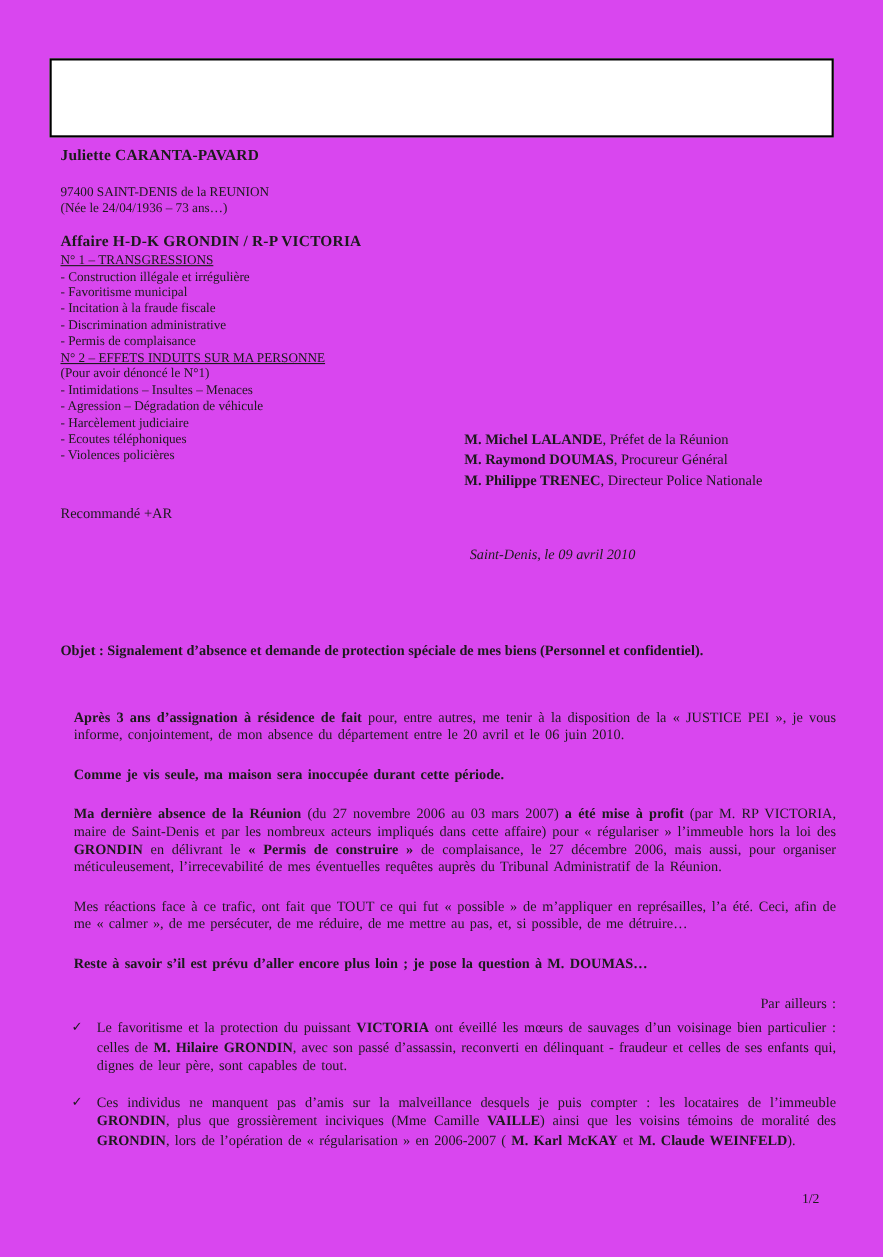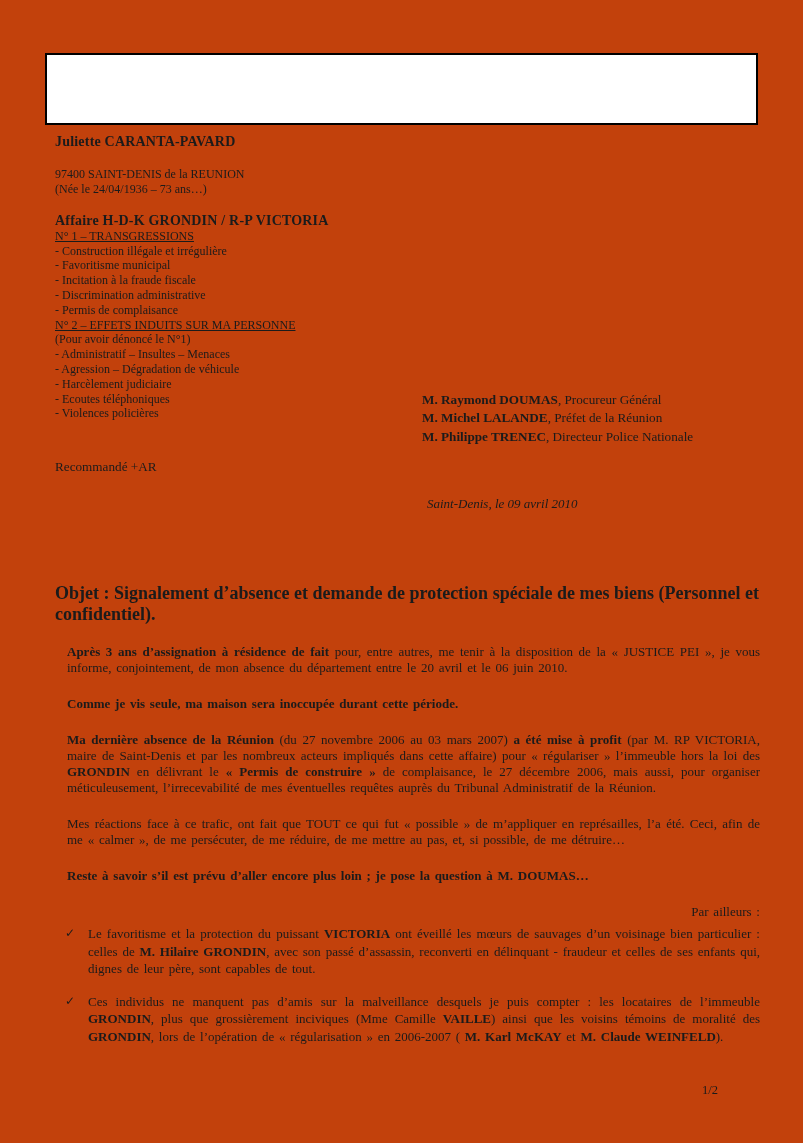--- a/index.html
+++ b/index.html
@@ -1,17 +1,17 @@
 <!DOCTYPE html>
 <html lang="fr"><head>
 <meta charset="utf-8">
 <style>
   html, body { margin:0; padding:0; background:#ffffff; }
   .page {
-    position:relative; width:803px; height:1143px; background:#c2410c;
+    position:relative; width:803px; height:1143px; background:#d946ef;
     font-family:"Liberation Serif", serif; color:#1b1b1b; overflow:hidden;
   }
   .b { font-weight:bold; }
   .redaction-box {
     position:absolute; left:45px; top:53px; width:709px; height:68px;
     border:2px solid #000; background:#fff;
   }
   .sender-name {
     position:absolute; left:55px; top:134px; font-size:14px; font-weight:bold;
     letter-spacing:.2px;
@@ -24,37 +24,37 @@
   }
   .case-title { font-weight:bold; font-size:14px; letter-spacing:.2px; }
   .case-heading { text-decoration:underline; }
   .recipients {
     position:absolute; left:422px; top:391px; font-size:13.2px; line-height:18.3px;
   }
   .mailing { position:absolute; left:55px; top:459px; font-size:13.2px;text-align:center; }
   .dateline { position:absolute; left:427px; top:496px; font-size:13px;font-style:italic; }
   .subject {
     position:absolute; left:55px; top:583px; width:706px;
-    font-size:18px; font-weight:bold;
+    font-size:13px; font-weight:bold;
   }
   .body-text {
     position:absolute; left:55px; top:644px; width:705px;
     font-size:13px; line-height:16px; text-align:justify; word-spacing:1.5px;
   }
   .body-text p { margin:0 0 20px 12px; }
   .aside-label { margin:0 0 5px 0 !important; text-align:right; }
   .bullet {
     position:relative; padding-left:33px; margin-bottom:15px;
     line-height:17.5px; text-align:justify;
   }
   .check {
     position:absolute; left:10px; top:0; font-family:"DejaVu Sans", sans-serif;
     font-size:12px;
   }
-  .page-number { position:absolute; left:702px; top:1083px; font-size:12.5px; }
+  .page-number { position:absolute; left:729px; top:1083px; font-size:12.5px; }
 </style>
 </head>
 <body>
 
 <div class="page">
 
   <div class="redaction-box"></div>
 
   <div class="sender-name">Juliette CARANTA-PAVARD</div>
 
@@ -66,30 +66,30 @@
   <div class="case-block">
     <div class="case-title">Affaire H-D-K GRONDIN / R-P VICTORIA</div>
     <div class="case-heading">N° 1 – TRANSGRESSIONS</div>
     <div>- Construction illégale et irrégulière</div>
     <div>- Favoritisme municipal</div>
     <div>- Incitation à la fraude fiscale</div>
     <div>- Discrimination administrative</div>
     <div>- Permis de complaisance</div>
     <div class="case-heading">N° 2 – EFFETS INDUITS SUR MA PERSONNE</div>
     <div>(Pour avoir dénoncé le N°1)</div>
-    <div>- Administratif – Insultes – Menaces</div>
+    <div>- Intimidations – Insultes – Menaces</div>
     <div>- Agression – Dégradation de véhicule</div>
     <div>- Harcèlement judiciaire</div>
     <div>- Ecoutes téléphoniques</div>
     <div>- Violences policières</div>
   </div>
 
   <div class="recipients">
+    <div><span class="b">M. Michel LALANDE</span><span>, Préfet de la Réunion</span></div>
     <div><span class="b">M. Raymond DOUMAS</span><span>, Procureur Général</span></div>
-    <div><span class="b">M. Michel LALANDE</span><span>, Préfet de la Réunion</span></div>
     <div><span class="b">M. Philippe TRENEC</span><span>, Directeur Police Nationale</span></div>
   </div>
 
   <div class="mailing">Recommandé +AR</div>
 
   <div class="dateline">Saint-Denis, le 09 avril 2010</div>
 
   <div class="subject">Objet : Signalement d’absence et demande de protection spéciale de mes biens (Personnel et confidentiel).</div>
 
   <div class="body-text">

